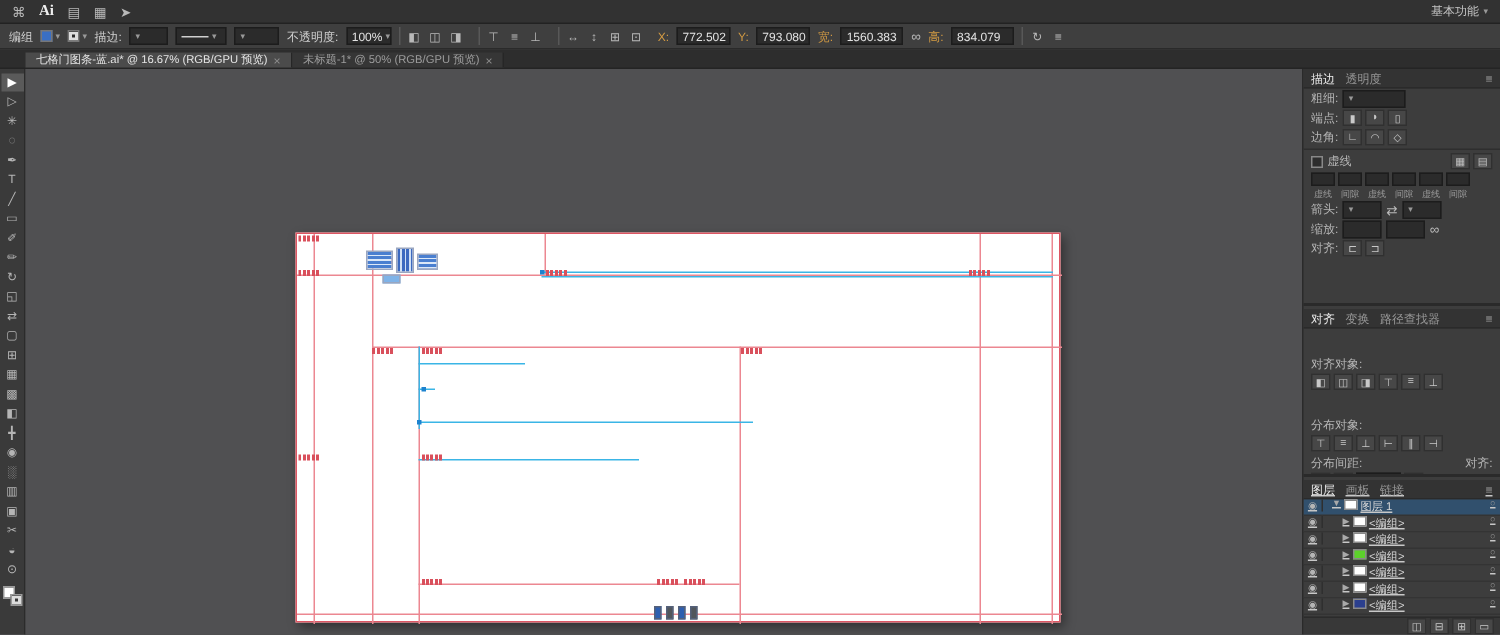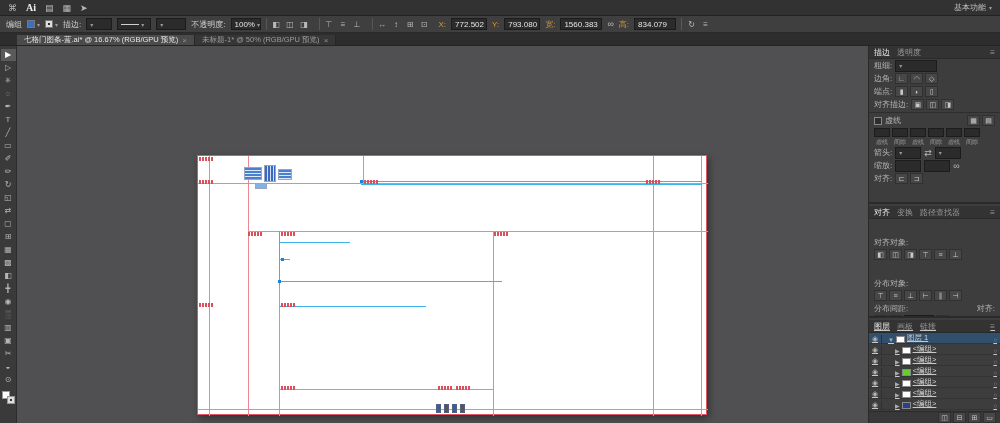--- a/index.html
+++ b/index.html
@@ -79,21 +79,21 @@
   .dashrow { display:flex; gap:2px; padding:0 5px; height:11px; align-items:center; }
   .dashfield { width:16px; height:9px; background:#2b2b2b; border:1px solid #1c1c1c; }
   .dashlabels { display:flex; gap:2px; padding:0 5px; height:8px; align-items:center; }
   .dashlabel { width:16px; font-size:6px; color:#9a9a9a; text-align:center; }
   .glabel { padding:2px 5px 1px; color:#b5b5b5;margin-top:16px; }
   .grid6 { display:flex; gap:2px; padding:0 5px; }
   .split { display:flex; justify-content:space-between; padding:2px 5px 1px; color:#b5b5b5; }
 
   
   .layer-list { }
-  .layer-row { display:flex; align-items:flex-end; height:11px; border-bottom:1px solid #343434; color:#d6d6d6; gap:2px; padding-right:3px; background:#3d3d3d; }
+  .layer-row { display:flex; align-items:flex-start; height:11px; border-bottom:1px solid #343434; color:#d6d6d6; gap:2px; padding-right:3px; background:#3d3d3d; }
   .layer-row.selected { background:#31506d; }
   .eye { width:13px; text-align:center; color:#b5b5b5; font-size:7px; border-right:1px solid #2f2f2f; }
   .lind { height:1px; }
   .larrow { color:#a9a9a9; font-size:6px; }
   .lthumb { width:9px; height:7px; border:1px solid #8a8a8a; }
   .llabel { font-size:7.5px; }
   .lspacer { flex:1; }
   .ltarget { color:#9a9a9a; font-size:6px; }
   .layers-bottom { position:absolute; left:0; right:0; bottom:0; height:12px; background:#383838; border-top:1px solid #2b2b2b; display:flex; justify-content:flex-end; align-items:center; gap:2px; padding:0 4px; }
 </style>
@@ -277,41 +277,33 @@
       <span class="ptab">透明度</span>
       <span class="panel-menu">≡</span>
     </div>
     <div class="prow">
       <span class="plabel">粗细:</span>
       <span class="field w42">
           <span class="dd-arrow">▾</span>
         </span>
     </div>
     <div class="prow">
+      <span class="plabel">端点:</span>
+      <span class="btnrow">
+          <div class="pbtn">▮</div>
+          <div class="pbtn">◗</div>
+          <div class="pbtn">▯</div>
+        </span>
+    </div>
+    <div class="prow">
       <span class="plabel">边角:</span>
       <span class="btnrow">
           <div class="pbtn">∟</div>
           <div class="pbtn">◠</div>
           <div class="pbtn">◇</div>
-        </span>
-    </div>
-    <div class="prow">
-      <span class="plabel">端点:</span>
-      <span class="btnrow">
-          <div class="pbtn">▮</div>
-          <div class="pbtn">◗</div>
-          <div class="pbtn">▯</div>
-        </span>
-    </div>
-    <div class="prow">
-      <span class="plabel">对齐描边:</span>
-      <span class="btnrow">
-          <div class="pbtn">▣</div>
-          <div class="pbtn">◫</div>
-          <div class="pbtn">◨</div>
         </span>
     </div>
     <div class="pdivider"></div>
     <div class="prow">
       <span class="checkbox"></span>
       <span class="plabel">虚线</span>
       <span class="spacer"></span>
       <span class="btnrow">
           <div class="pbtn">▦</div>
           <div class="pbtn">▤</div>

